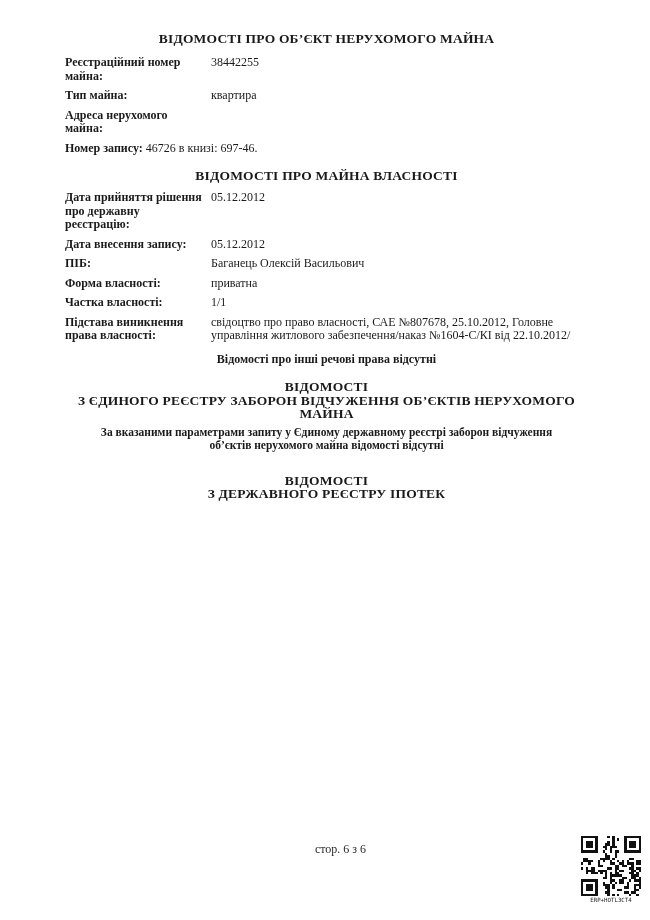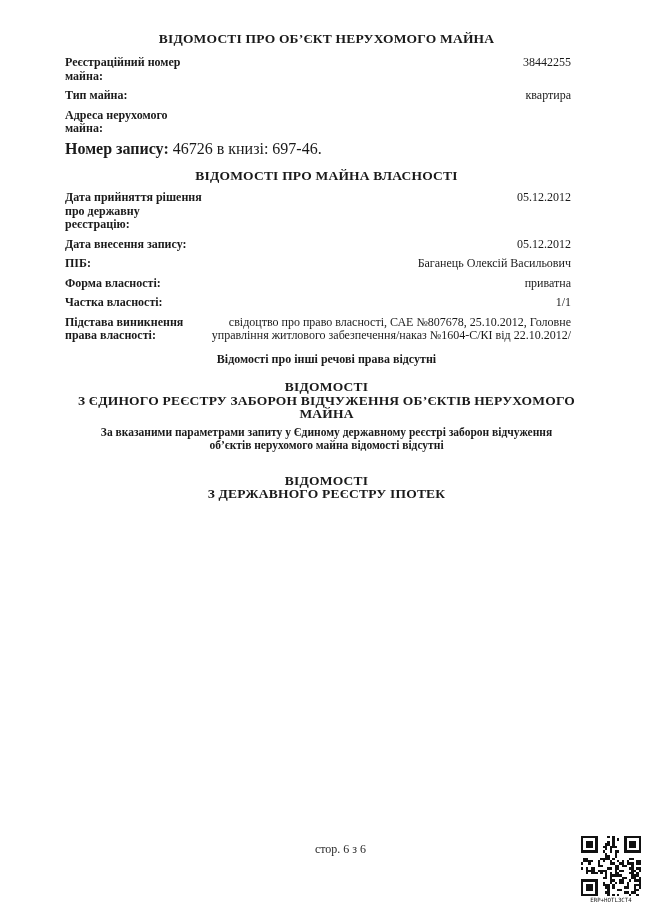--- a/index.html
+++ b/index.html
@@ -18,23 +18,23 @@
     text-align: center; font-weight: bold; font-size: 13.5px;
     line-height: 14px; margin-bottom: 10px; letter-spacing: 0.2px;
   }
   .section-head {
     text-align: center; font-weight: bold; font-size: 13.5px;
     line-height: 13.5px; letter-spacing: 0.2px;
   }
 
   .row { display: flex; margin-bottom: 6px; font-size: 12px; line-height: 13.5px; }
   .row .label { width: 146px; flex: 0 0 146px; font-weight: bold; padding-right: 6px; }
-  .row .value { width: 360px; position: relative; text-align: right; }
-
-  .record-line { font-size: 16px; line-height: 13.5px; margin-bottom: 0; }
+  .row .value { width: 360px; position: relative; }
+
+  .record-line { font-size: 12px; line-height: 13.5px; margin-bottom: 0; }
   .record-line .label-inline { font-weight: bold; }
 
   .ownership-title { margin-top: 14px; margin-bottom: 8px; }
 
   .note-center {
     text-align: center; font-weight: bold; font-size: 12px;
     margin-top: 10px; line-height: 13.5px;
   }
 
   .registry-block { margin-top: 14px; }

